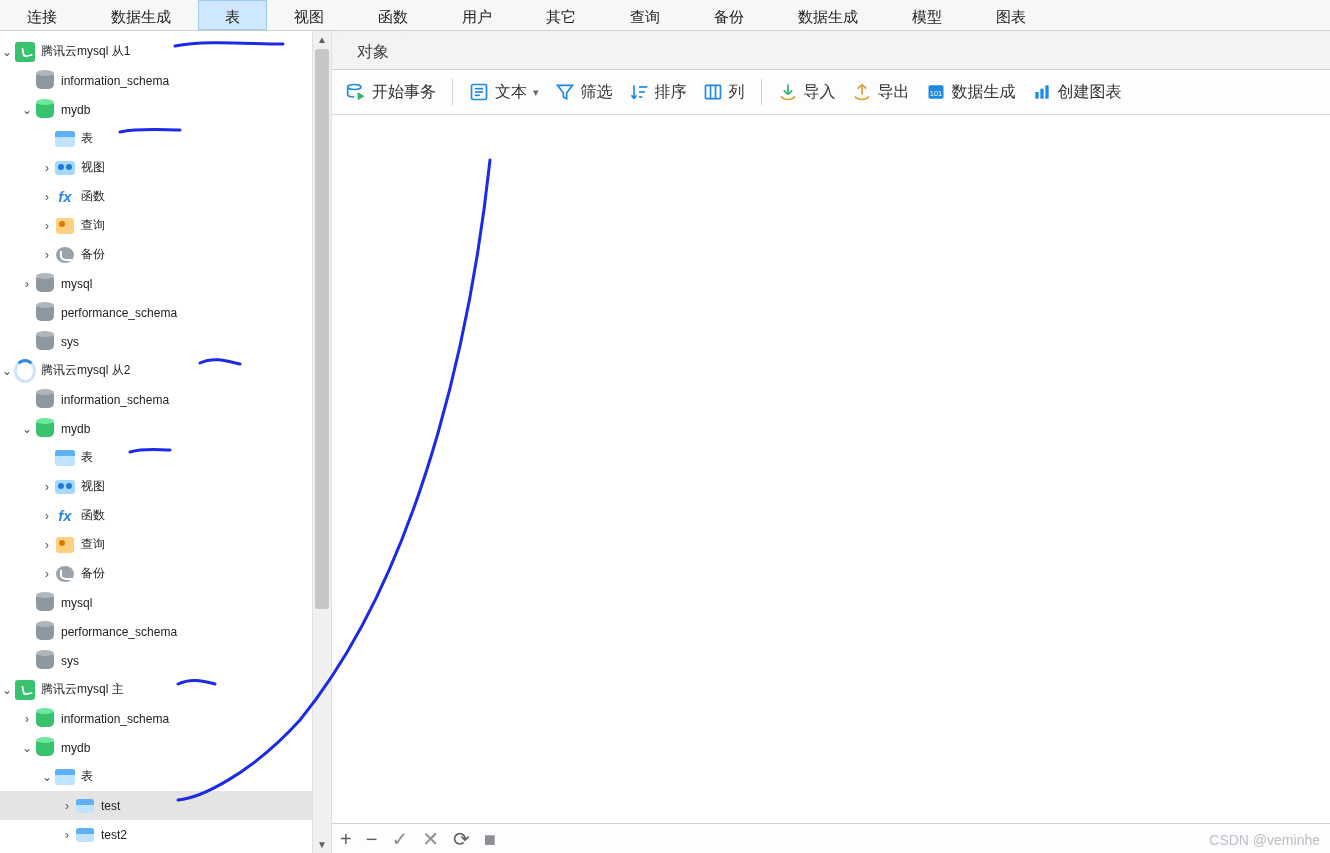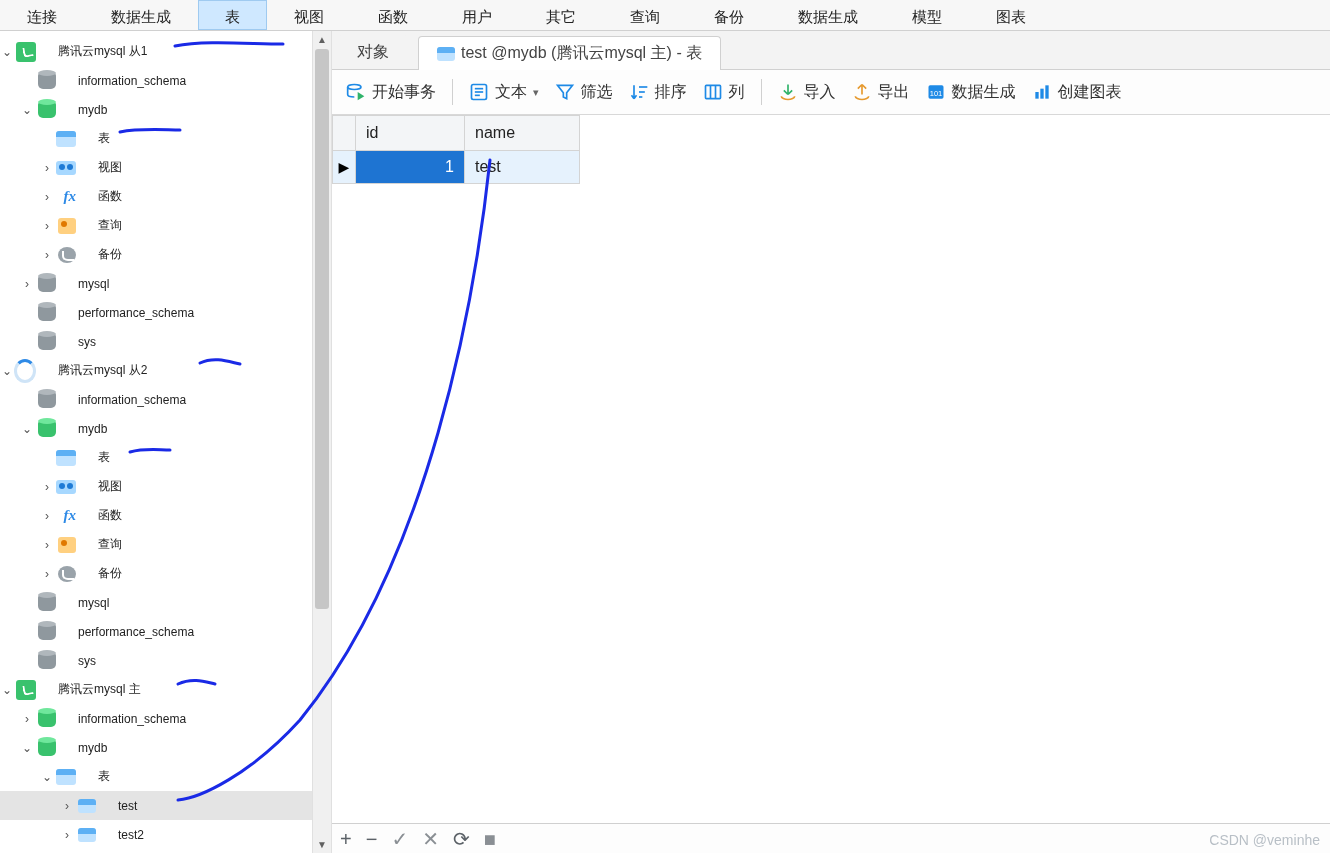--- a/index.html
+++ b/index.html
@@ -65,25 +65,24 @@
   .arrow {
     width: 14px;
     text-align: center;
     color: #555;
     font-size: 12px;
   }
   .arrow.empty { color: transparent; }
   .icon {
     width: 22px;
     height: 22px;
-    margin-right: 22px;
+    margin-right: 5px;
     display: inline-flex;
     align-items: center;
-    justify-content: flex-end;
-    font-family: Liberation Serif, serif;
+    justify-content: center;
   }
   .lbl { font-size: 12px; }
 
   
   .ic-conn { width:20px; height:20px; border-radius:3px; background:#39c26d; position:relative; }
   .ic-conn::after { content:""; position:absolute; right:3px; top:5px; width:8px; height:8px; border:2px solid #fff; border-top:none; border-right:none; border-radius:0 0 0 4px; transform: rotate(-10deg);}
   .ic-conn-loading {
     width:18px; height:18px; border-radius:50%;
     border:3px solid #cfe4f7; border-top-color:#2e8ae6;
   }
@@ -124,21 +123,21 @@
   }
 
   
   .tabs {
     height: 38px;
     display: flex;
     align-items: flex-end;
     background: #f3f3f3;
     border-bottom: 1px solid #d0d0d0;
     padding-left: 6px;
-    gap: 10px;
+    gap: 2px;
     font-size: 16px;
   }
   .tab {
     padding: 6px 18px;
     border: 1px solid transparent;
     border-bottom: none;
     border-radius: 4px 4px 0 0;
     display:flex; align-items:center; gap:6px;
     color:#444;
     background:#f3f3f3;
@@ -511,24 +510,20 @@
       </div>
     <div class="sb-arrow">▼</div>
   </div>
 
   <div class="right">
 
     <div class="tabs" id="tabs">
         <div class="tab">
           <span>对象</span>
         </div>
-        <div class="tab active">
-          <span class="ic-table"></span>
-          <span>test @mydb (腾讯云mysql 主) - 表</span>
-        </div>
       </div>
 
     <div class="toolbar">
       <div class="tbtn">
         <span class="tic blue">
           <svg viewBox="0 0 24 24">
               <ellipse cx="10" cy="6" rx="8" ry="3" fill="none" stroke="#1e8ae6" stroke-width="2"></ellipse>
               <path d="M2 6v9c0 1.7 3.6 3 8 3" fill="none" stroke="#1e8ae6" stroke-width="2"></path>
               <path d="M14 12l8 5-8 5z" fill="#2fb36a"></path>
             </svg>
@@ -610,38 +605,20 @@
           <svg viewBox="0 0 24 24">
               <rect x="4" y="12" width="4" height="8" fill="#1e8ae6"></rect>
               <rect x="10" y="8" width="4" height="12" fill="#1e8ae6"></rect>
               <rect x="16" y="4" width="4" height="16" fill="#1e8ae6"></rect>
             </svg>
         </span>
         <span>创建图表</span>
       </div>
     </div>
 
-    <div class="grid-wrap">
-      <table class="grid">
-        <thead>
-          <tr>
-            <th class="rowhdr"></th>
-            <th class="col-id">id</th>
-            <th class="col-name">name</th>
-          </tr>
-        </thead>
-        <tbody id="grid-body">
-            <tr class="sel">
-              <td class="rowhdr"><span class="rowptr">▶</span></td>
-              <td class="idcell col-id">1</td>
-              <td class="col-name">test</td>
-            </tr>
-          </tbody>
-      </table>
-    </div>
 
     <div class="grid-status">
       <span class="dark">+</span>
       <span class="dark">−</span>
       <span>✓</span>
       <span>✕</span>
       <span class="dark">⟳</span>
       <span>■</span>
     </div>
 

